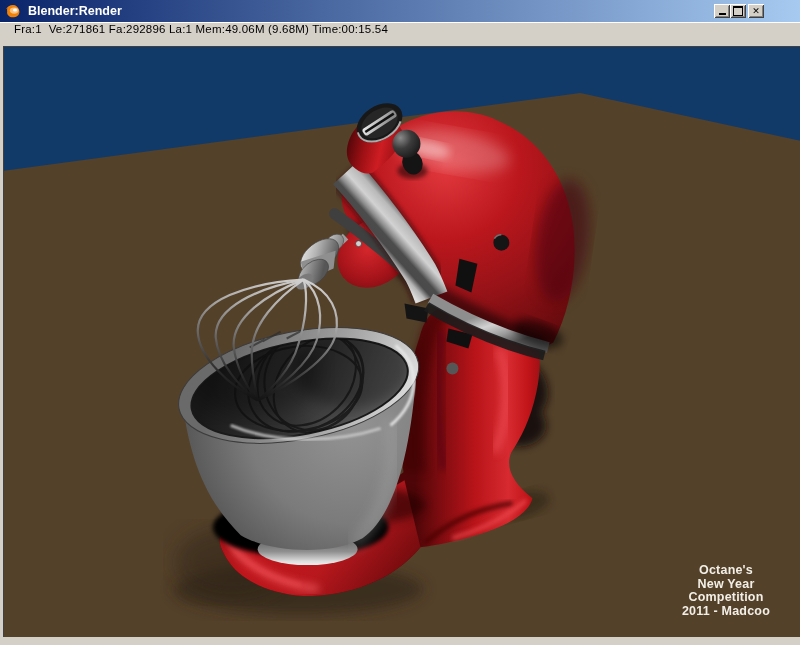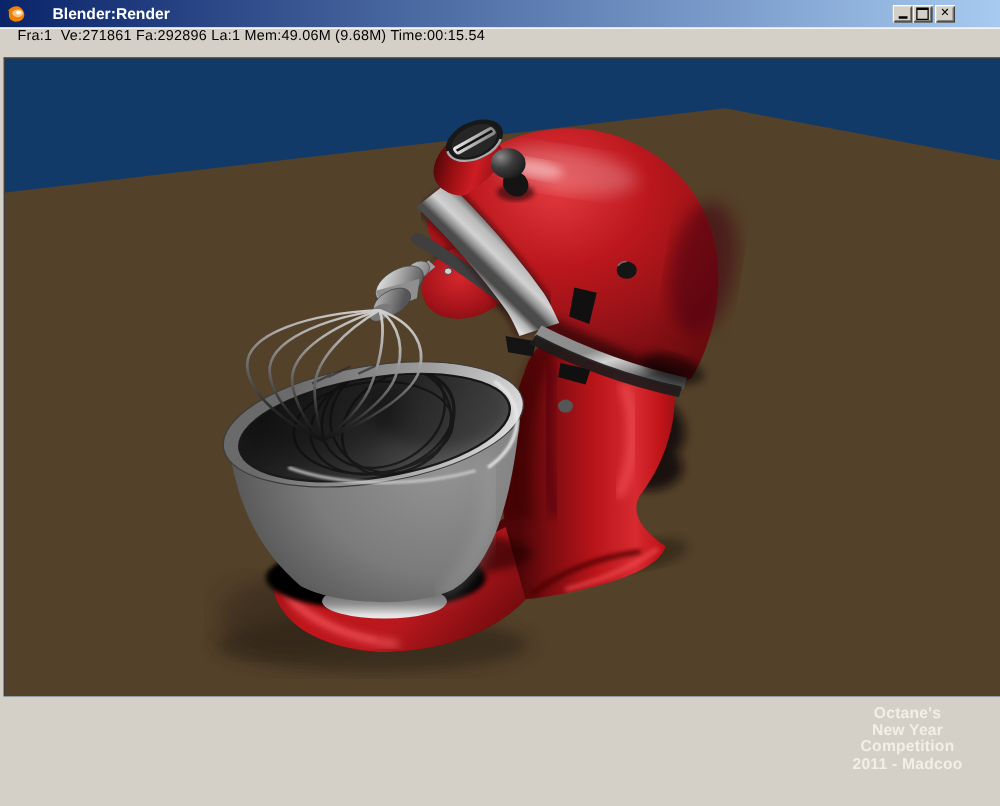--- a/index.html
+++ b/index.html
@@ -3,37 +3,37 @@
 <meta charset="utf-8">
 <style>
   html,body{margin:0;padding:0;width:800px;height:645px;overflow:hidden;
     font-family:"Liberation Sans",sans-serif;background:#d4d0c8;}
   .window{position:relative;width:800px;height:645px;background:#d4d0c8;}
   
   .titlebar{position:absolute;left:0;top:0;width:800px;height:22px;
     background:linear-gradient(to right,#0a246a,#a6caf0);
     display:flex;align-items:center;}
   .blender-icon{width:16px;height:16px;margin-left:5px;flex:0 0 auto;}
-  .title{color:#ffffff;font-size:12.5px;font-weight:bold;margin-left:21px;white-space:nowrap;}
+  .title{color:#ffffff;font-size:12.5px;font-weight:bold;margin-left:7px;white-space:nowrap;}
   .winbtns{position:absolute;top:4px;left:714px;display:flex;}
   .wbtn{width:16px;height:14px;background:#d4d0c8;margin-right:0;
     box-shadow:inset 1px 1px 0 #ffffff,inset -1px -1px 0 #404040,inset 2px 2px 0 #d4d0c8,inset -2px -2px 0 #808080;
     display:flex;align-items:flex-end;justify-content:center;position:relative;}
   .wbtn.maxb{margin-left:0;}
   .wbtn.closeb{margin-left:2px;}
   .glyph-min{display:block;width:7px;height:2px;background:#000;margin:0 0 3px 0;}
   .glyph-max{display:block;width:8px;height:7px;border:1px solid #000;border-top:2px solid #000;margin:0 0 2px 0;}
   .glyph-close{display:block;font-family:"DejaVu Sans",sans-serif;font-size:9px;font-weight:bold;
     color:#000;line-height:13px;margin-bottom:0px;}
   
   .statusbar{position:absolute;left:0;top:22px;width:800px;height:24px;background:#d4d0c8;
     border-top:1px solid #ffffff;box-sizing:border-box;display:flex;align-items:flex-start;}
   .statusbar span{font-size:11.5px;color:#000;margin-left:14px;white-space:pre;letter-spacing:0.2px;}
   
-  .viewport{position:absolute;left:3px;top:46px;width:797px;height:511px;background:#123a68;
+  .viewport{position:absolute;left:3px;top:46px;width:797px;height:591px;background:#123a68;
     border-top:1px solid #404040;border-left:1px solid #404040;box-sizing:border-box;}
   .viewport svg{display:block;width:100%;height:100%;}
   .watermark{position:absolute;left:637px;top:517px;width:170px;text-align:center;
     color:#f2efe6;font-size:12.5px;font-weight:bold;line-height:13.5px;letter-spacing:0.2px;}
 </style>
 </head>
 <body>
 
 <div class="window">
 

